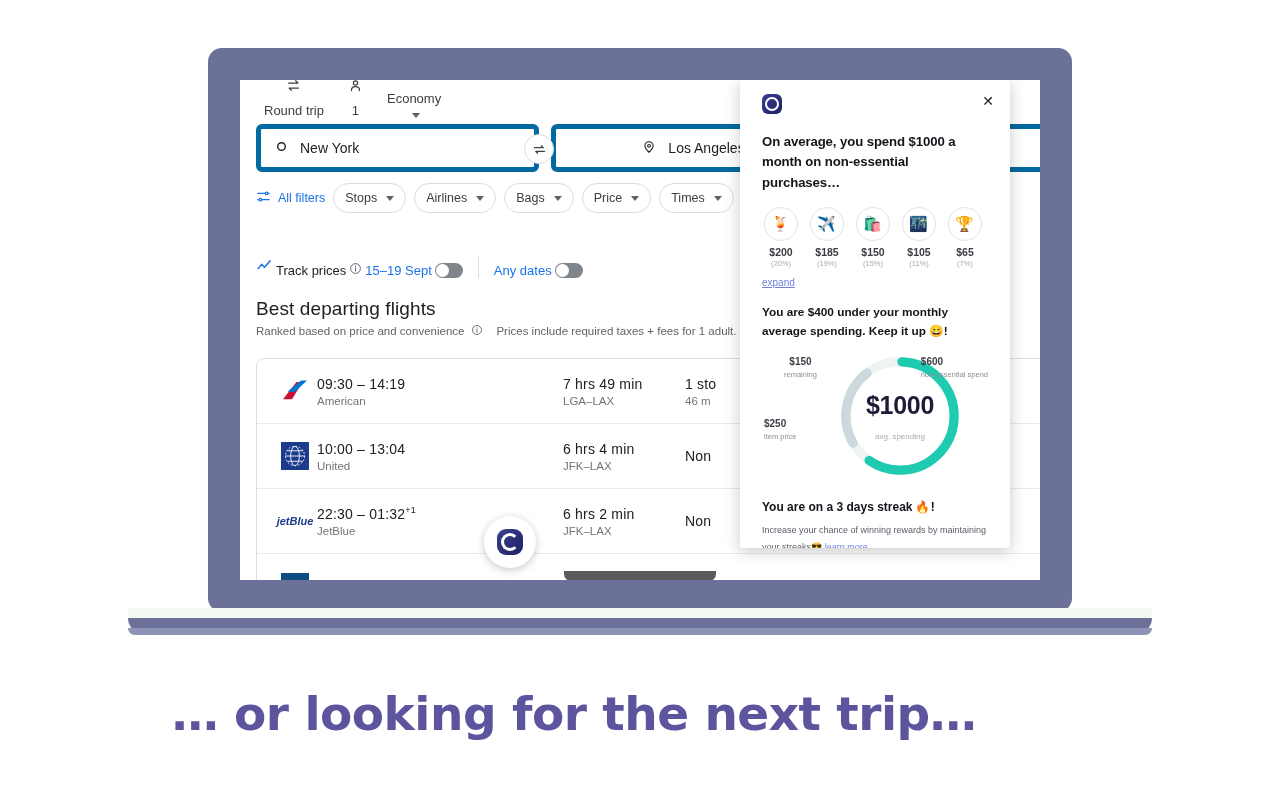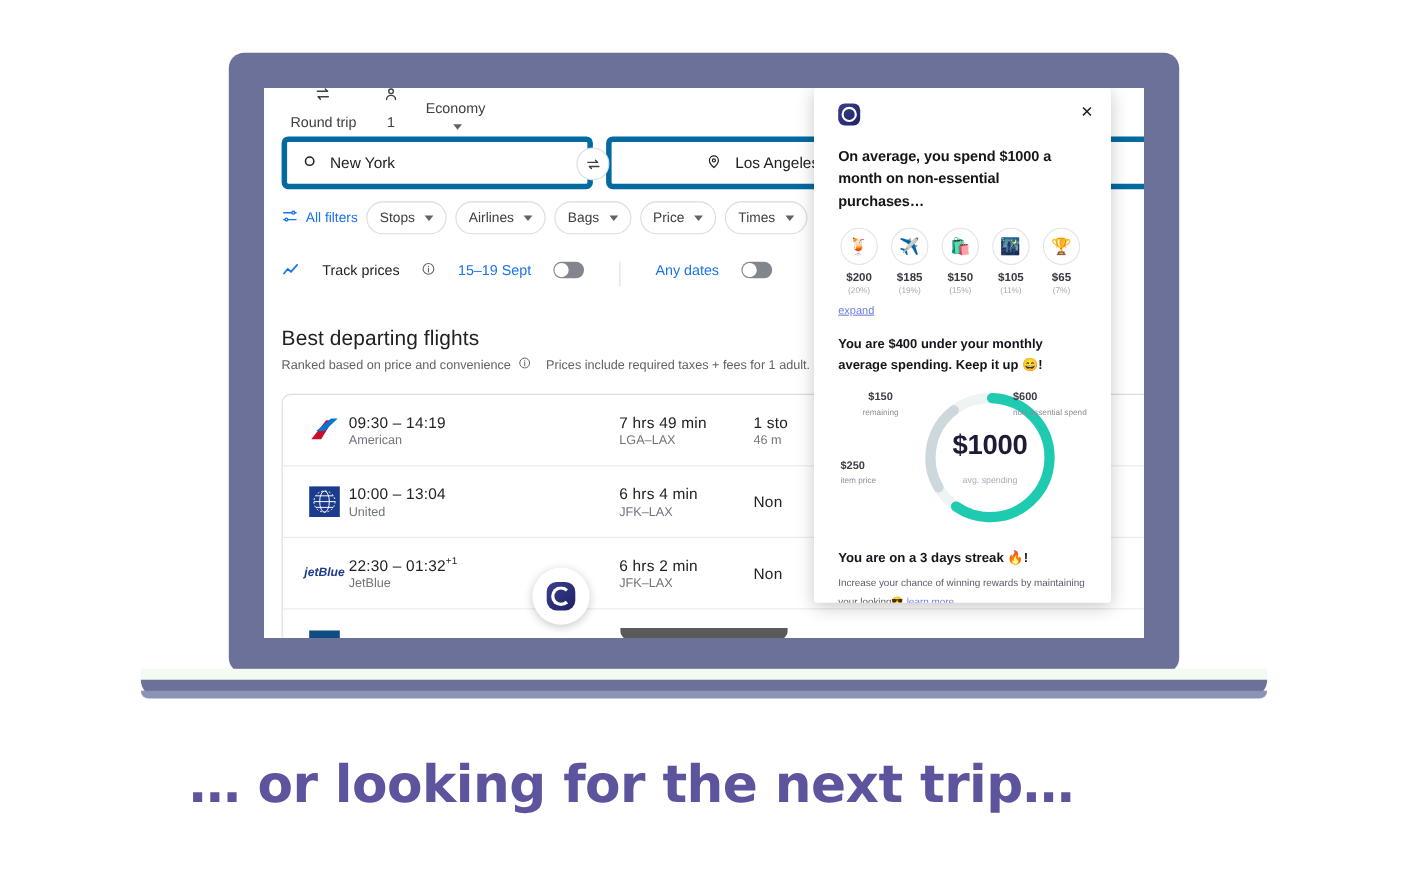--- a/index.html
+++ b/index.html
@@ -79,21 +79,21 @@
     font-size:12.5px;
   }
   .pill{
     display:flex;align-items:center;gap:6px;height:30px;padding:0 11px;
     border:1px solid #dadce0;border-radius:16px;color:#3c4043;background:#fff;
     white-space:nowrap;box-sizing:border-box;cursor:pointer;
   }
   .allfilters{color:#1a73e8;display:flex;align-items:center;gap:7px;font-weight:500;cursor:pointer;}
 
   .fl-track{
-    position:absolute;left:16px;top:158px;height:40px;display:flex;align-items:flex-start;gap:20px;font-size:13px;
+    position:absolute;left:16px;top:158px;height:40px;display:flex;align-items:flex-end;gap:3px;font-size:13px;
   }
   .tg{width:28px;height:15px;border-radius:8px;background:#80868b;position:relative;cursor:pointer;}
   .tg::after{content:"";position:absolute;left:1px;top:1px;width:13px;height:13px;border-radius:50%;background:#fff;}
   .vdiv{width:1px;height:22px;background:#dadce0;margin:0 12px;}
   .blue{color:#1a73e8;font-weight:500;}
 
   .fl-besthdr{position:absolute;left:16px;top:218px;}
   .fl-besthdr h2{margin:0;font-size:19px;font-weight:400;color:#202124;letter-spacing:.1px;}
   .fl-sub{margin-top:4px;font-size:11.5px;color:#5f6368;display:flex;align-items:center;gap:7px;white-space:nowrap;}
 
@@ -505,21 +505,21 @@
           </div>
           <div class="lbl l-spend">
             <span>$600</span>
             <span class="ls">non-essential spend</span>
           </div>
         </div>
 
         <div class="pu-streak">You are on a 3 days streak 🔥!</div>
         <div class="pu-streaksub">
           <span>Increase your chance of winning rewards by maintaining</span><br>
-          <span>your looking😎 </span><a href="#">learn more</a>
+          <span>your streaks😎 </span><a href="#">learn more</a>
         </div>
       </div>
     </div>
 
     <div id="fab" style="left:244px;top:436px;">
       <div class="g">
           <i></i>
         </div>
     </div>
 

